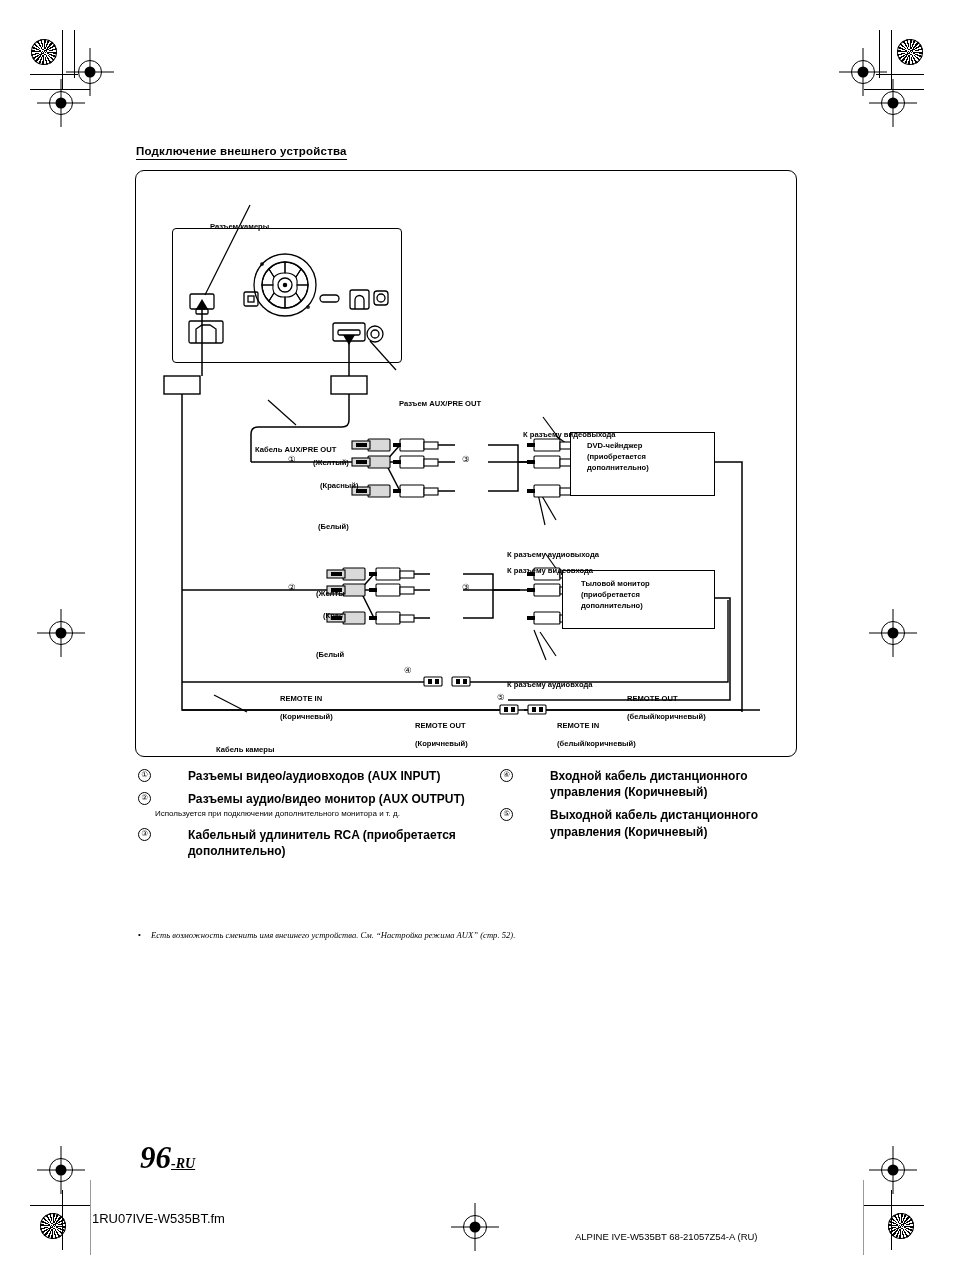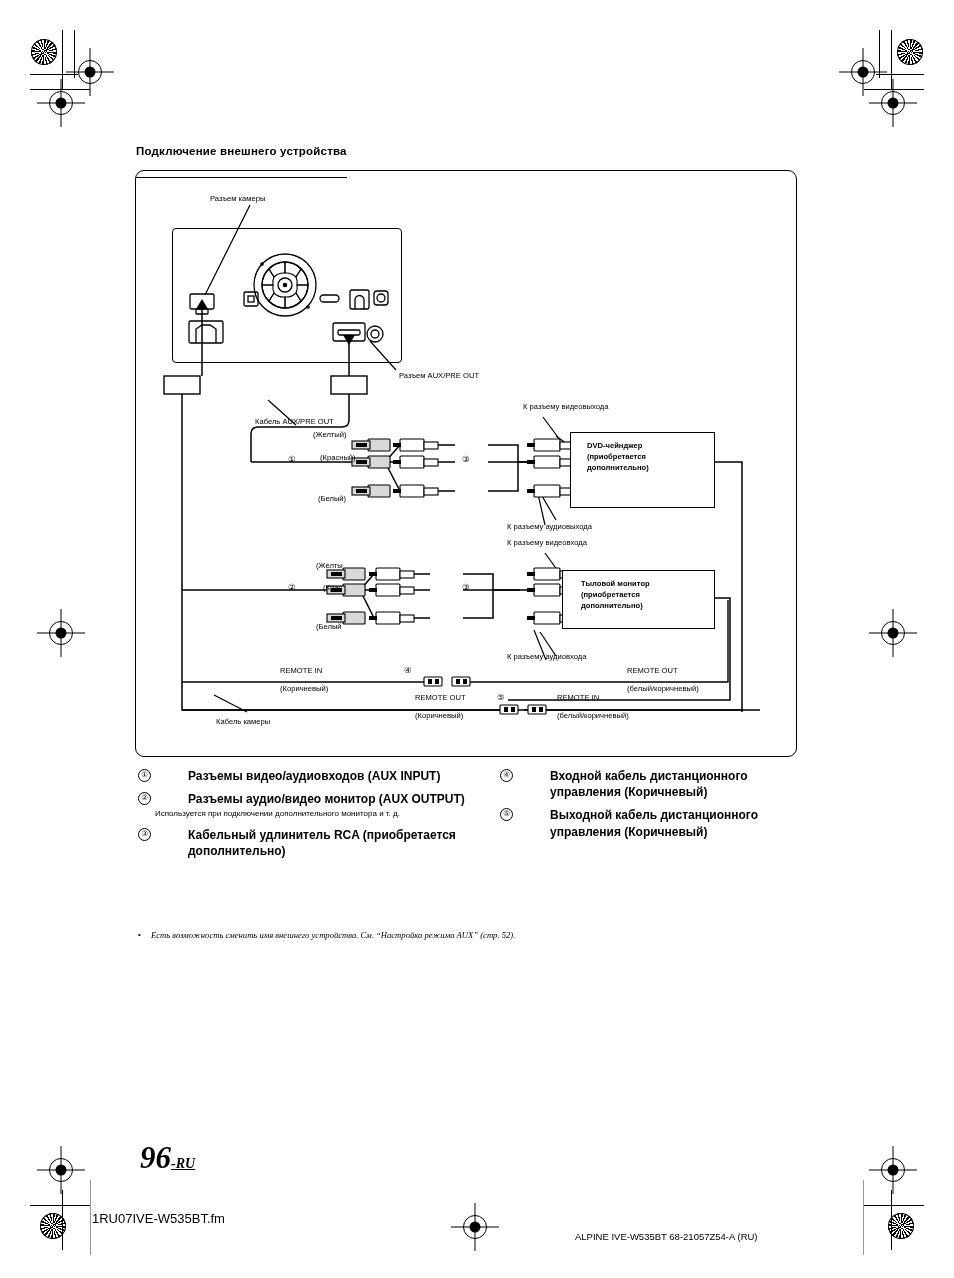--- a/index.html
+++ b/index.html
@@ -16,28 +16,28 @@
   .reg::before{left:50%;top:-9px;width:1px;height:48px;transform:translateX(-50%);}
   .reg::after{top:50%;left:-9px;height:1px;width:48px;transform:translateY(-50%);}
   .reg i{position:absolute;left:50%;top:50%;transform:translate(-50%,-50%);
     width:22px;height:22px;border:1px solid #000;border-radius:50%;}
   .reg i::before{content:"";position:absolute;left:50%;top:50%;transform:translate(-50%,-50%);
     width:11px;height:11px;border-radius:50%;background:#000;}
   .cropline{position:absolute;background:#000;}
 
   
   .sec-title{position:absolute;font-weight:bold;font-size:11.5px;letter-spacing:.2px;
-    border-bottom:1.5px solid #000;padding-bottom:20px;}
+    border-bottom:1.5px solid #000;padding-bottom:2px;}
 
   
   .frame{position:absolute;border:1.3px solid #000;border-radius:9px;}
 
   .unit{position:absolute;border:1.6px solid #000;border-radius:4px;background:#fff;}
 
-  .lbl{position:absolute;font-size:7.6px;font-weight:normal;white-space:nowrap;line-height:1.25;}
+  .lbl{position:absolute;font-size:7.6px;font-weight:bold;white-space:nowrap;line-height:1.25;margin-top:28px;}
   .lbl-n{position:absolute;font-size:8.5px;}
 
   .box{position:absolute;border:1.6px solid #000;background:#fff;
     font-size:7.6px;font-weight:bold;line-height:1.45;padding:7px 0 0 16px;box-sizing:border-box;}
 
   svg.ov{position:absolute;left:0;top:0;overflow:visible;}
 
   
   .legend{position:absolute;font-size:8px;line-height:1.5;}
   .lg-item{position:relative;padding-left:17px;margin-bottom:7px;}
@@ -343,21 +343,21 @@
         <rect x="456" y="679" width="4" height="5"></rect>
         <rect x="463" y="679" width="4" height="5"></rect>
         <rect x="504" y="707" width="4" height="5"></rect>
         <rect x="511" y="707" width="4" height="5"></rect>
         <rect x="532" y="707" width="4" height="5"></rect>
         <rect x="539" y="707" width="4" height="5"></rect>
       </g>
     </g>
   </svg>
 
-  <div class="box" style="left:570px;top:432px;width:145px;height:76px;">
+  <div class="box" style="left:570px;top:432px;width:145px;height:64px;">
     <div>DVD-чейнджер</div>
     <div>(приобретается</div>
     <div>дополнительно)</div>
   </div>
 
   <div class="box" style="left:562px;top:570px;width:153px;height:59px;padding-left:18px;">
     <div>Тыловой монитор</div>
     <div>(приобретается</div>
     <div>дополнительно)</div>
   </div>

